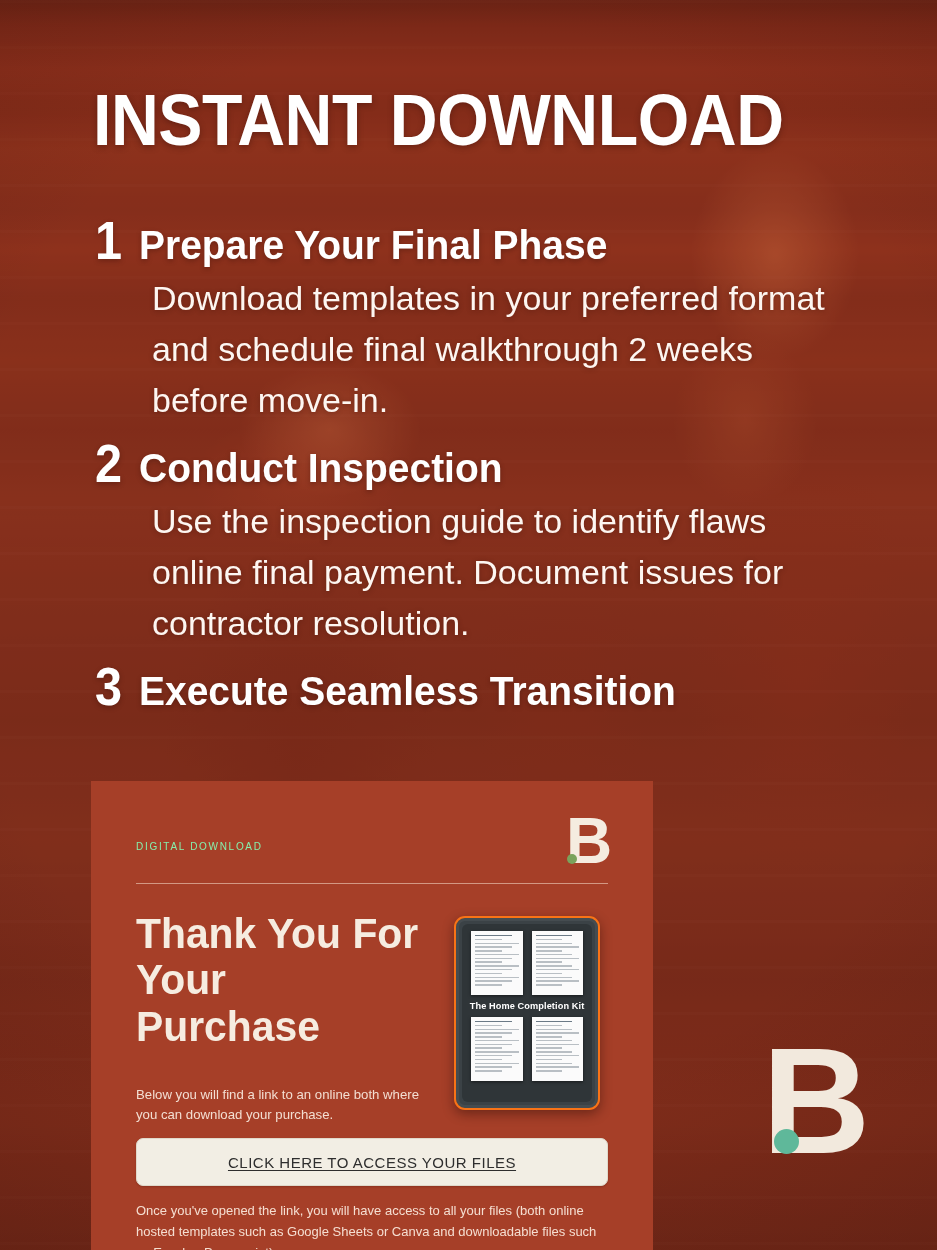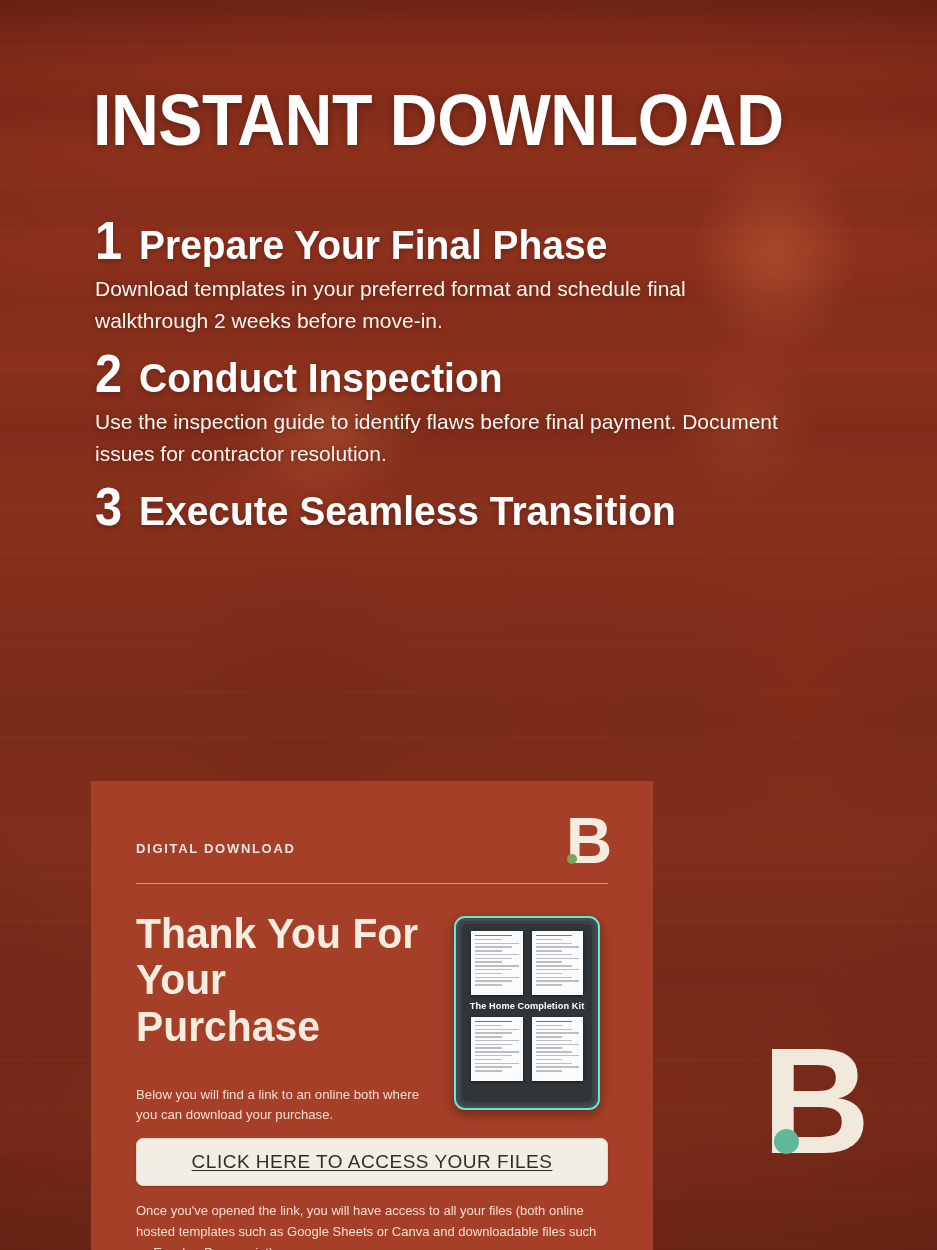--- a/index.html
+++ b/index.html
@@ -79,22 +79,22 @@
     text-shadow:0 2px 6px rgba(60,18,10,.4);
   }
   .step-title {
     font-size:41px; font-weight:800; color:#fff; line-height:1.05;
     font-family:"Liberation Sans Narrow","Liberation Sans", sans-serif;
     transform:scaleX(.95); transform-origin:left bottom;
     text-shadow:0 2px 6px rgba(60,18,10,.4);
     white-space:nowrap;
   }
   .step-body {
-    margin-top:6px;
-    font-size:21px; line-height:1.5;
+    margin-left:57px; margin-top:6px;
+    font-size:34px; line-height:1.5;
     color:#fdf6f1; font-weight:400;
     max-width:700px;
     text-shadow:0 1px 5px rgba(60,18,10,.38);
   }
 
   
   .watermark {
     position:absolute; left:762px; top:1040px;
     width:100px; height:122px;
   }
@@ -113,22 +113,22 @@
   
   .card {
     position:absolute; left:91px; top:781px;
     width:562px; height:469px;
     background:#a63f28;
     padding:34px 45px 0 45px;
     overflow:hidden;
   }
   .card-top { display:flex; align-items:flex-start; justify-content:space-between; }
   .card-kicker {
-    font-size:13px; letter-spacing:1.7px; color:#e5e5e5;
-    font-weight:700; padding-top:26px;
+    font-size:10px; letter-spacing:1.7px; color:#86efac;
+    font-weight:400; padding-top:26px;
   }
   .mini-logo { position:relative; width:42px; height:52px; }
   .mini-logo .b-letter {
     font-size:64px; line-height:52px; font-weight:800; color:#f5ece0;
     font-family:"Liberation Sans", sans-serif; letter-spacing:-2px; display:block;
   }
   .mini-logo .b-dot {
     position:absolute; left:1px; bottom:3px;
     width:10px; height:10px; border-radius:50%; background:#7aa35c;
   }
@@ -144,21 +144,21 @@
   }
   .below-note {
     margin-top:36px; font-size:13.2px; line-height:1.48; color:#f3ded2;
     max-width:302px;
   }
 
   
   .device {
     position:relative; width:146px; height:194px;
     background:#3b4246; border-radius:11px;
-    border:2px solid #5eead4;
+    border:2px solid #f97316;
     padding:13px 9px 13px 9px;
     box-shadow:0 4px 12px rgba(40,12,6,.45), inset 0 0 0 3px #454c50;
     flex:none; margin-top:6px;
   }
   .device .screen {
     position:absolute; inset:6px; background:#2f3538; border-radius:6px;
     display:flex; flex-direction:column; align-items:center;
     padding:7px 9px;
   }
   .pagerow { display:flex; gap:9px; width:100%; justify-content:center; }
@@ -178,21 +178,21 @@
 
   
   .cta {
     margin-top:14px;
     height:48px; background:#f2eee4;
     border:1px solid #e0d9cb; border-radius:7px;
     display:flex; align-items:center; justify-content:center;
     box-shadow:0 1px 2px rgba(40,12,6,.2);
   }
   .cta span {
-    font-size:19px; letter-spacing:.5px; color:#2e2e2e;
+    font-size:15px; letter-spacing:.5px; color:#2e2e2e;
     text-decoration:underline; text-underline-offset:2px;
   }
 
   .fineprint {
     margin-top:14px; font-size:13px; line-height:1.62; color:#f5ded1;
   }
 </style>
 </head>
 <body>
 
@@ -216,21 +216,21 @@
         <div class="step-title">Prepare Your Final Phase</div>
       </div>
       <div class="step-body">Download templates in your preferred format and schedule final walkthrough 2 weeks before move-in.</div>
     </div>
 
     <div class="step">
       <div class="step-head">
         <div class="step-num">2</div>
         <div class="step-title">Conduct Inspection</div>
       </div>
-      <div class="step-body">Use the inspection guide to identify flaws before final payment. Document issues for contractor resolution.</div>
+      <div class="step-body">Use the inspection guide to identify flaws online final payment. Document issues for contractor resolution.</div>
     </div>
 
     <div class="step">
       <div class="step-head">
         <div class="step-num">3</div>
         <div class="step-title">Execute Seamless Transition</div>
       </div>
     </div>
 
   </div>

